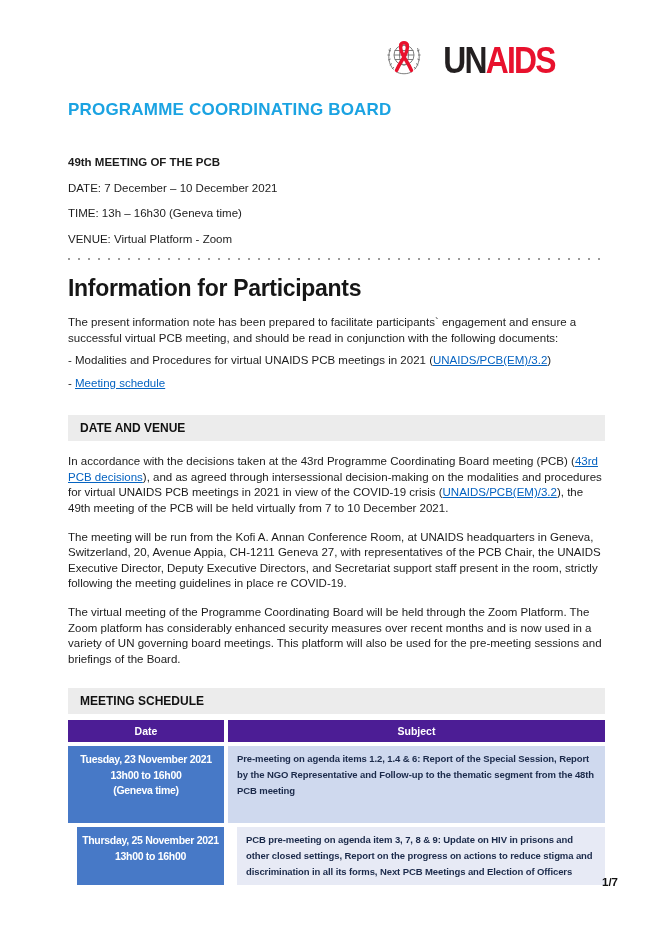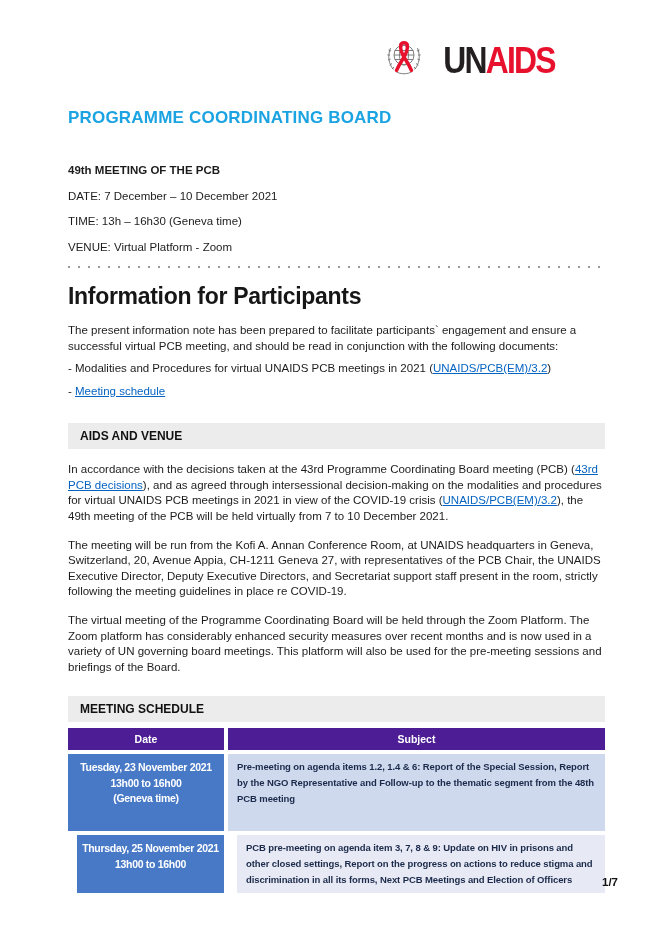--- a/index.html
+++ b/index.html
@@ -12,21 +12,21 @@
 
   
   .logo-row { display:flex; justify-content:flex-end; align-items:center; padding:38px 50px 0 0; }
   .emblem { margin-right:1px; }
   .wordmark { font-size:37px; font-weight:700; letter-spacing:-2px;
               transform:scaleX(.86); transform-origin:right center; white-space:nowrap; }
   .wordmark .un   { color:#231f20; }
   .wordmark .aids { color:#e8112d; }
 
   
-  .pcb-title { margin-top:24px; font-size:17px; font-weight:700; color:#1ba3e2; letter-spacing:.2px; }
+  .pcb-title { margin-top:16px; font-size:17px; font-weight:700; color:#1ba3e2; letter-spacing:.2px; }
   .meeting-info { margin-top:36px; font-size:11.5px; }
   .meeting-info > div { margin-bottom:13.5px; }
   .meeting-title { font-weight:700; }
 
   .dotted { height:2px; margin-top:10px;
             background:repeating-linear-gradient(90deg,#9a9a9a 0 2px, transparent 2px 10px); }
 
   h1.info-heading { margin-top:15px; font-size:23px; font-weight:700; letter-spacing:-.3px; color:#161616; }
 
   p.body-text { margin-top:13px; font-size:11.5px; line-height:15.6px; color:#1c1c1c; }
@@ -94,21 +94,21 @@
 
   <h1 class="info-heading">Information for Participants</h1>
 
   <p class="body-text">The present information note has been prepared to facilitate participants` engagement and ensure a successful virtual PCB meeting, and should be read in conjunction with the following documents:</p>
 
   <div class="docs">
     <div><span>- Modalities and Procedures for virtual UNAIDS PCB meetings in 2021 (</span><a class="doc-link">UNAIDS/PCB(EM)/3.2</a><span>)</span></div>
     <div><span>- </span><a class="doc-link">Meeting schedule</a><span></span></div>
   </div>
 
-  <div class="section-bar">AIDS AND VENUE</div>
+  <div class="section-bar">DATE AND VENUE</div>
 
   <p class="body-text"><span>In accordance with the decisions taken at the 43rd Programme Coordinating Board meeting (PCB) (</span><a class="doc-link">43rd PCB decisions</a><span>), and as agreed through intersessional decision-making on the modalities and procedures for virtual UNAIDS PCB meetings in 2021 in view of the COVID-19 crisis (</span><a class="doc-link">UNAIDS/PCB(EM)/3.2</a><span>), the 49th meeting of the PCB will be held virtually from 7 to 10 December 2021.</span></p>
 
   <p class="body-text">The meeting will be run from the Kofi A. Annan Conference Room, at UNAIDS headquarters in Geneva, Switzerland, 20, Avenue Appia, CH-1211 Geneva 27, with representatives of the PCB Chair, the UNAIDS Executive Director, Deputy Executive Directors, and Secretariat support staff present in the room, strictly following the meeting guidelines in place re COVID-19.</p>
 
   <p class="body-text">The virtual meeting of the Programme Coordinating Board will be held through the Zoom Platform. The Zoom platform has considerably enhanced security measures over recent months and is now used in a variety of UN governing board meetings. This platform will also be used for the pre-meeting sessions and briefings of the Board.</p>
 
   <div class="section-bar">MEETING SCHEDULE</div>
 
   <div class="sched-table">

